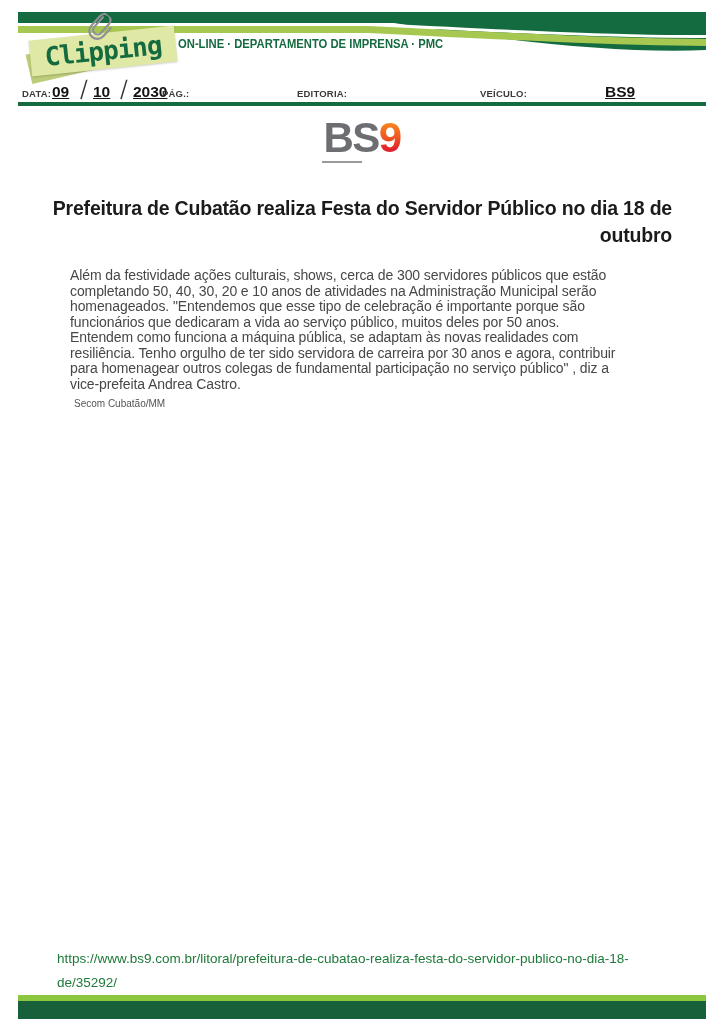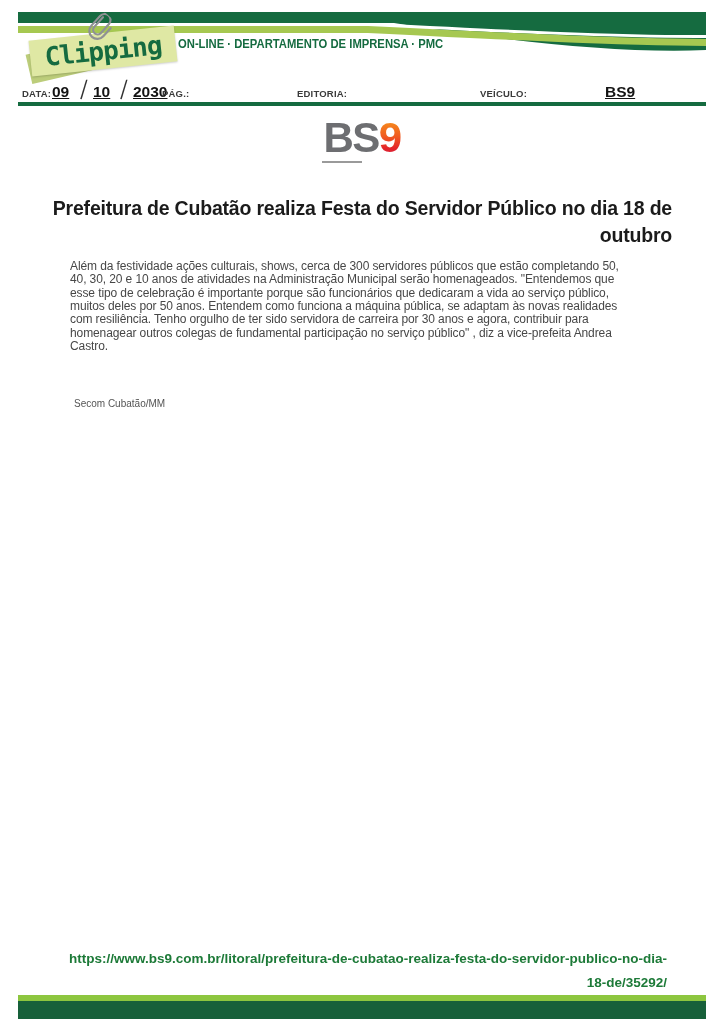--- a/index.html
+++ b/index.html
@@ -61,29 +61,29 @@
   .logo-underline { width:40px; height:1.5px; background:#9a9a9a; margin:1px auto 6px auto; transform:translateX(-20px); }
   .logo-tagline { font-size:13px; color:var(--tagline-gray); letter-spacing:4px; }
 
   
   .headline {
     position:absolute; left:52px; top:195px; width:620px; text-align:right;
     font-size:19.5px; font-weight:bold; color:var(--headline-text);
     line-height:1.38; letter-spacing:-0.2px;
   }
   .body-text {
-    position:absolute; left:70px; top:260px; width:556px;
-    font-size:12px; line-height:1.11; color:var(--body-text); letter-spacing:-0.1px;
+    position:absolute; left:70px; top:268px; width:556px;
+    font-size:14px; line-height:1.11; color:var(--body-text); letter-spacing:-0.1px;
   }
   .byline { position:absolute; left:74px; top:398px; font-size:10px; color:#555; }
 
   
   .footer-url {
-    position:absolute; left:57px; top:947px; width:610px; text-align:right;
-    font-size:13.5px; font-weight:bold; color:var(--url-green);
+    position:absolute; left:57px; top:947px; width:610px; text-align:left;
+    font-size:13.5px; font-weight:normal; color:var(--url-green);
     line-height:1.75; overflow-wrap:anywhere;
   }
   .footer-bar-light { position:absolute; left:18px; top:995px; width:688px; height:6px; background:var(--bright-green); }
   .footer-bar-dark  { position:absolute; left:18px; top:1001px; width:688px; height:18px; background:var(--footer-dark-green); }
 </style>
 </head>
 <body>
 
 <div class="page">
 

